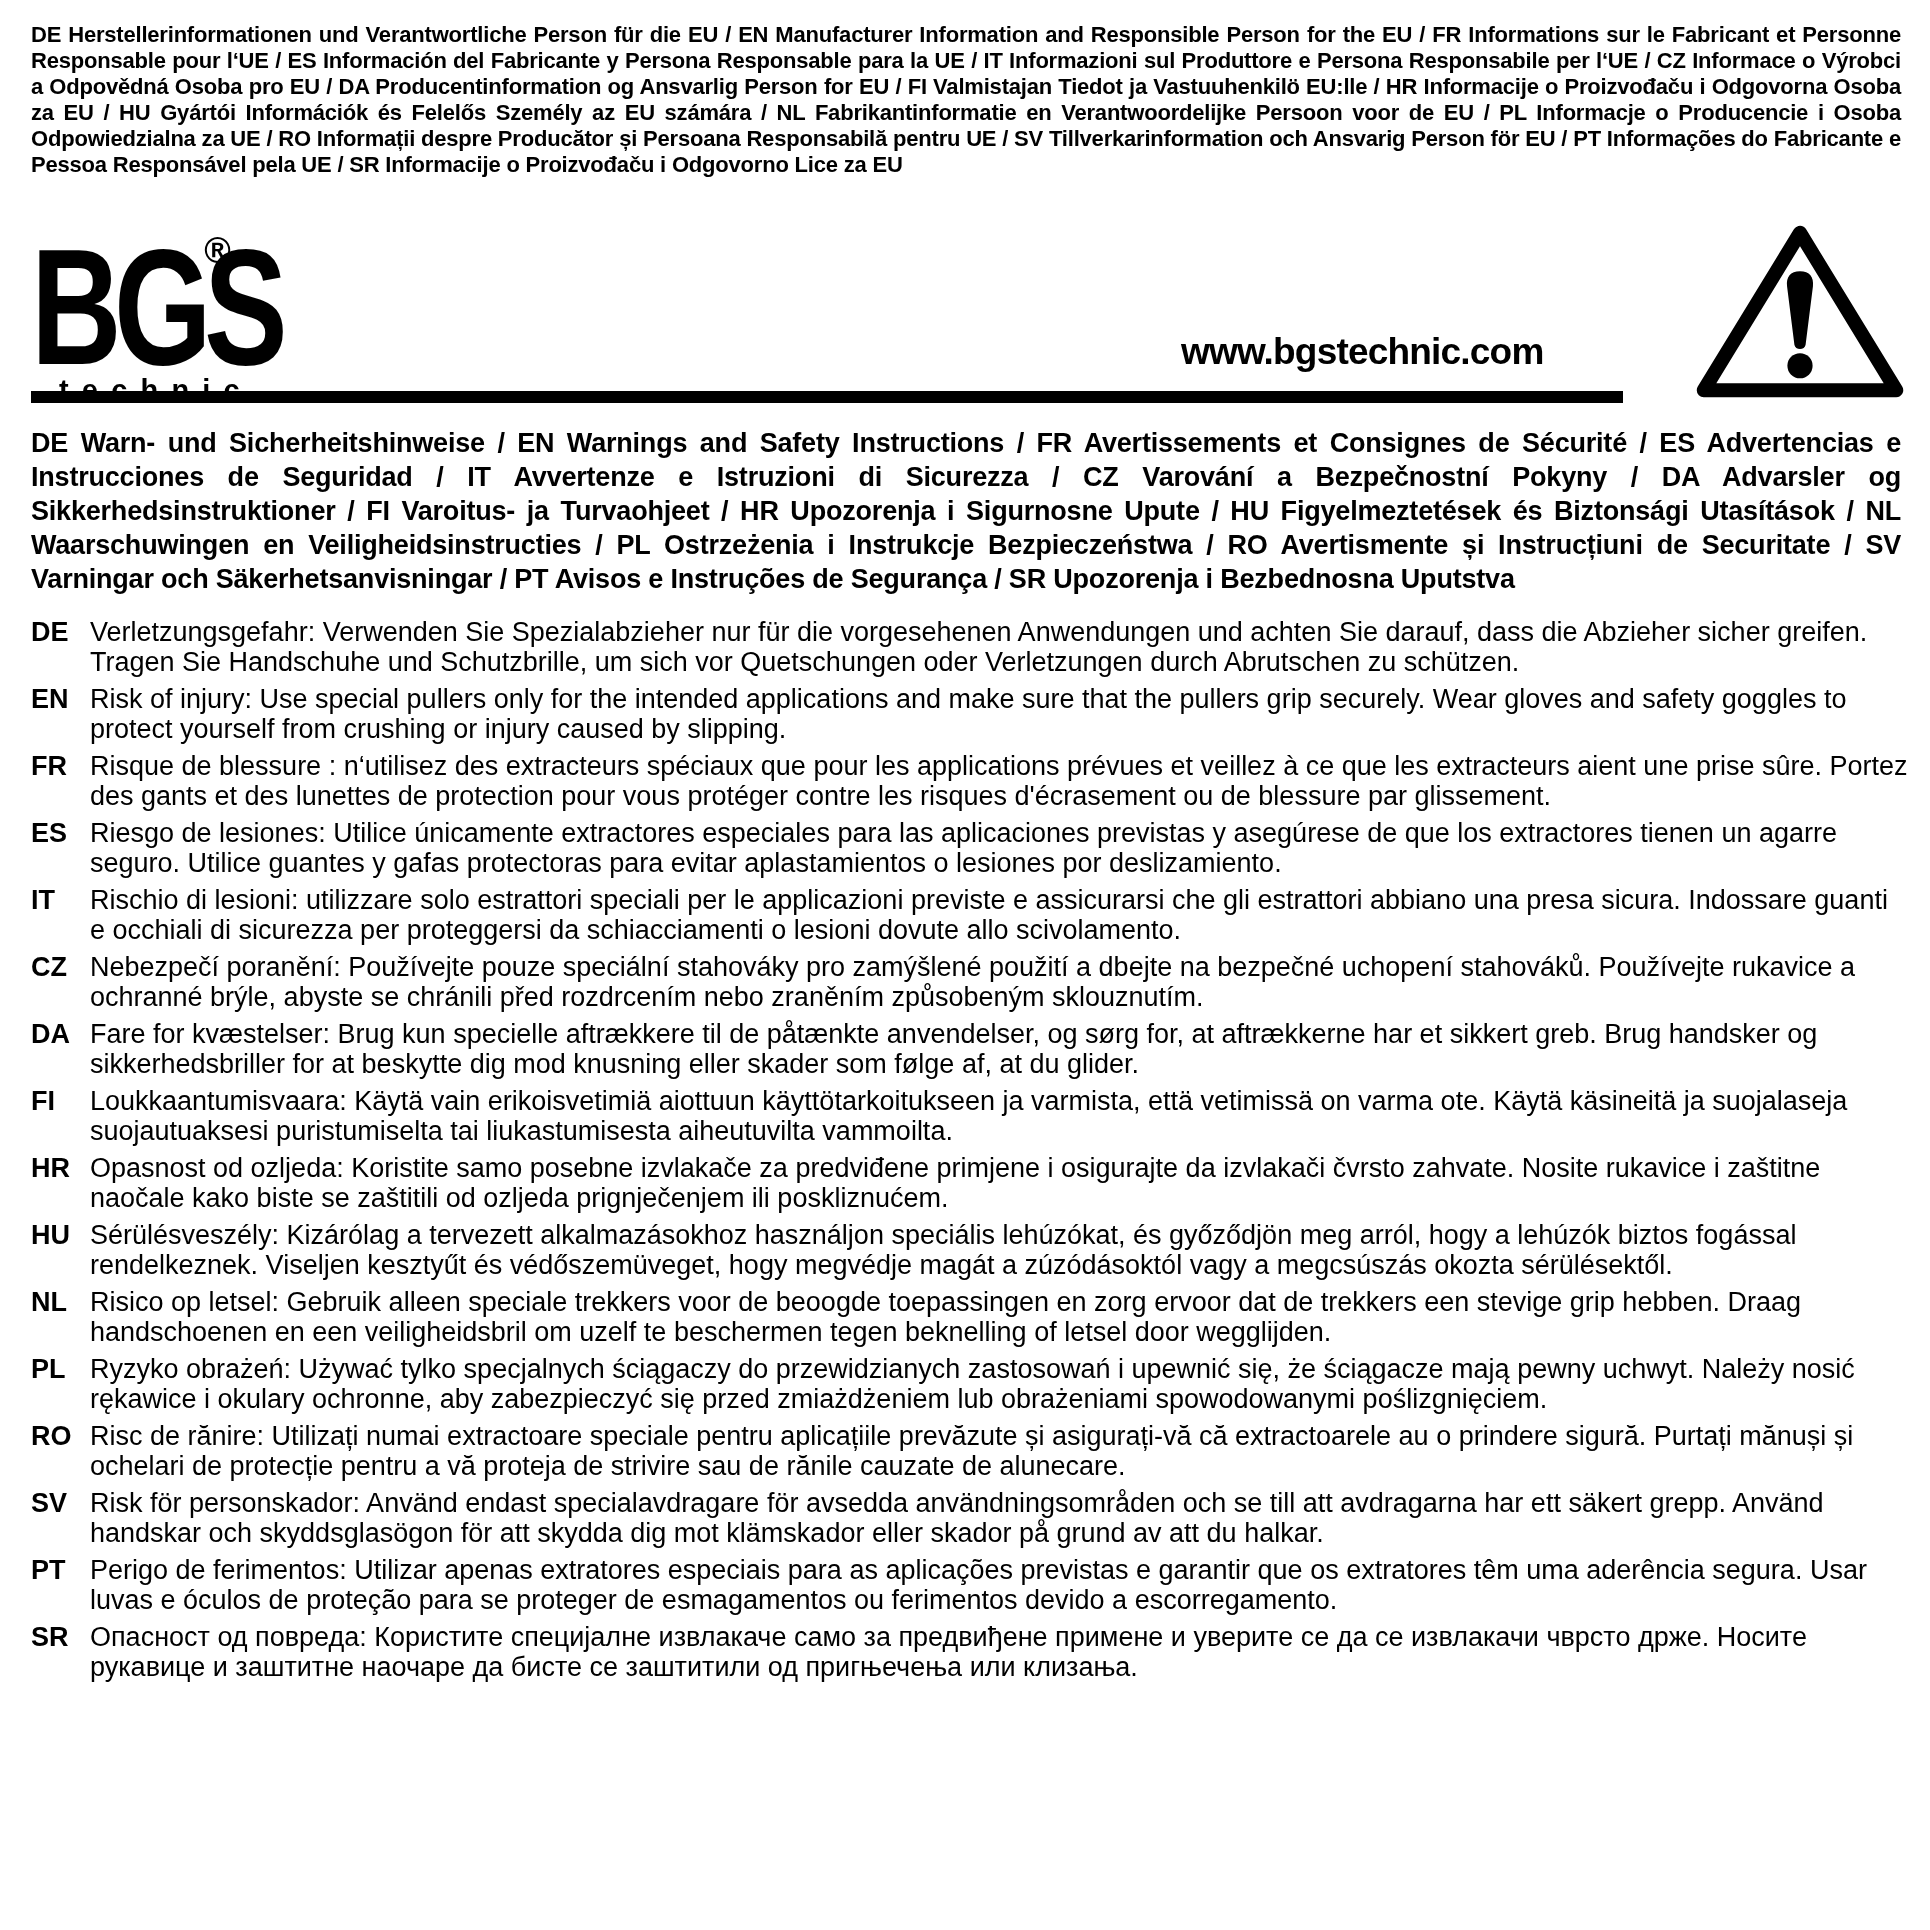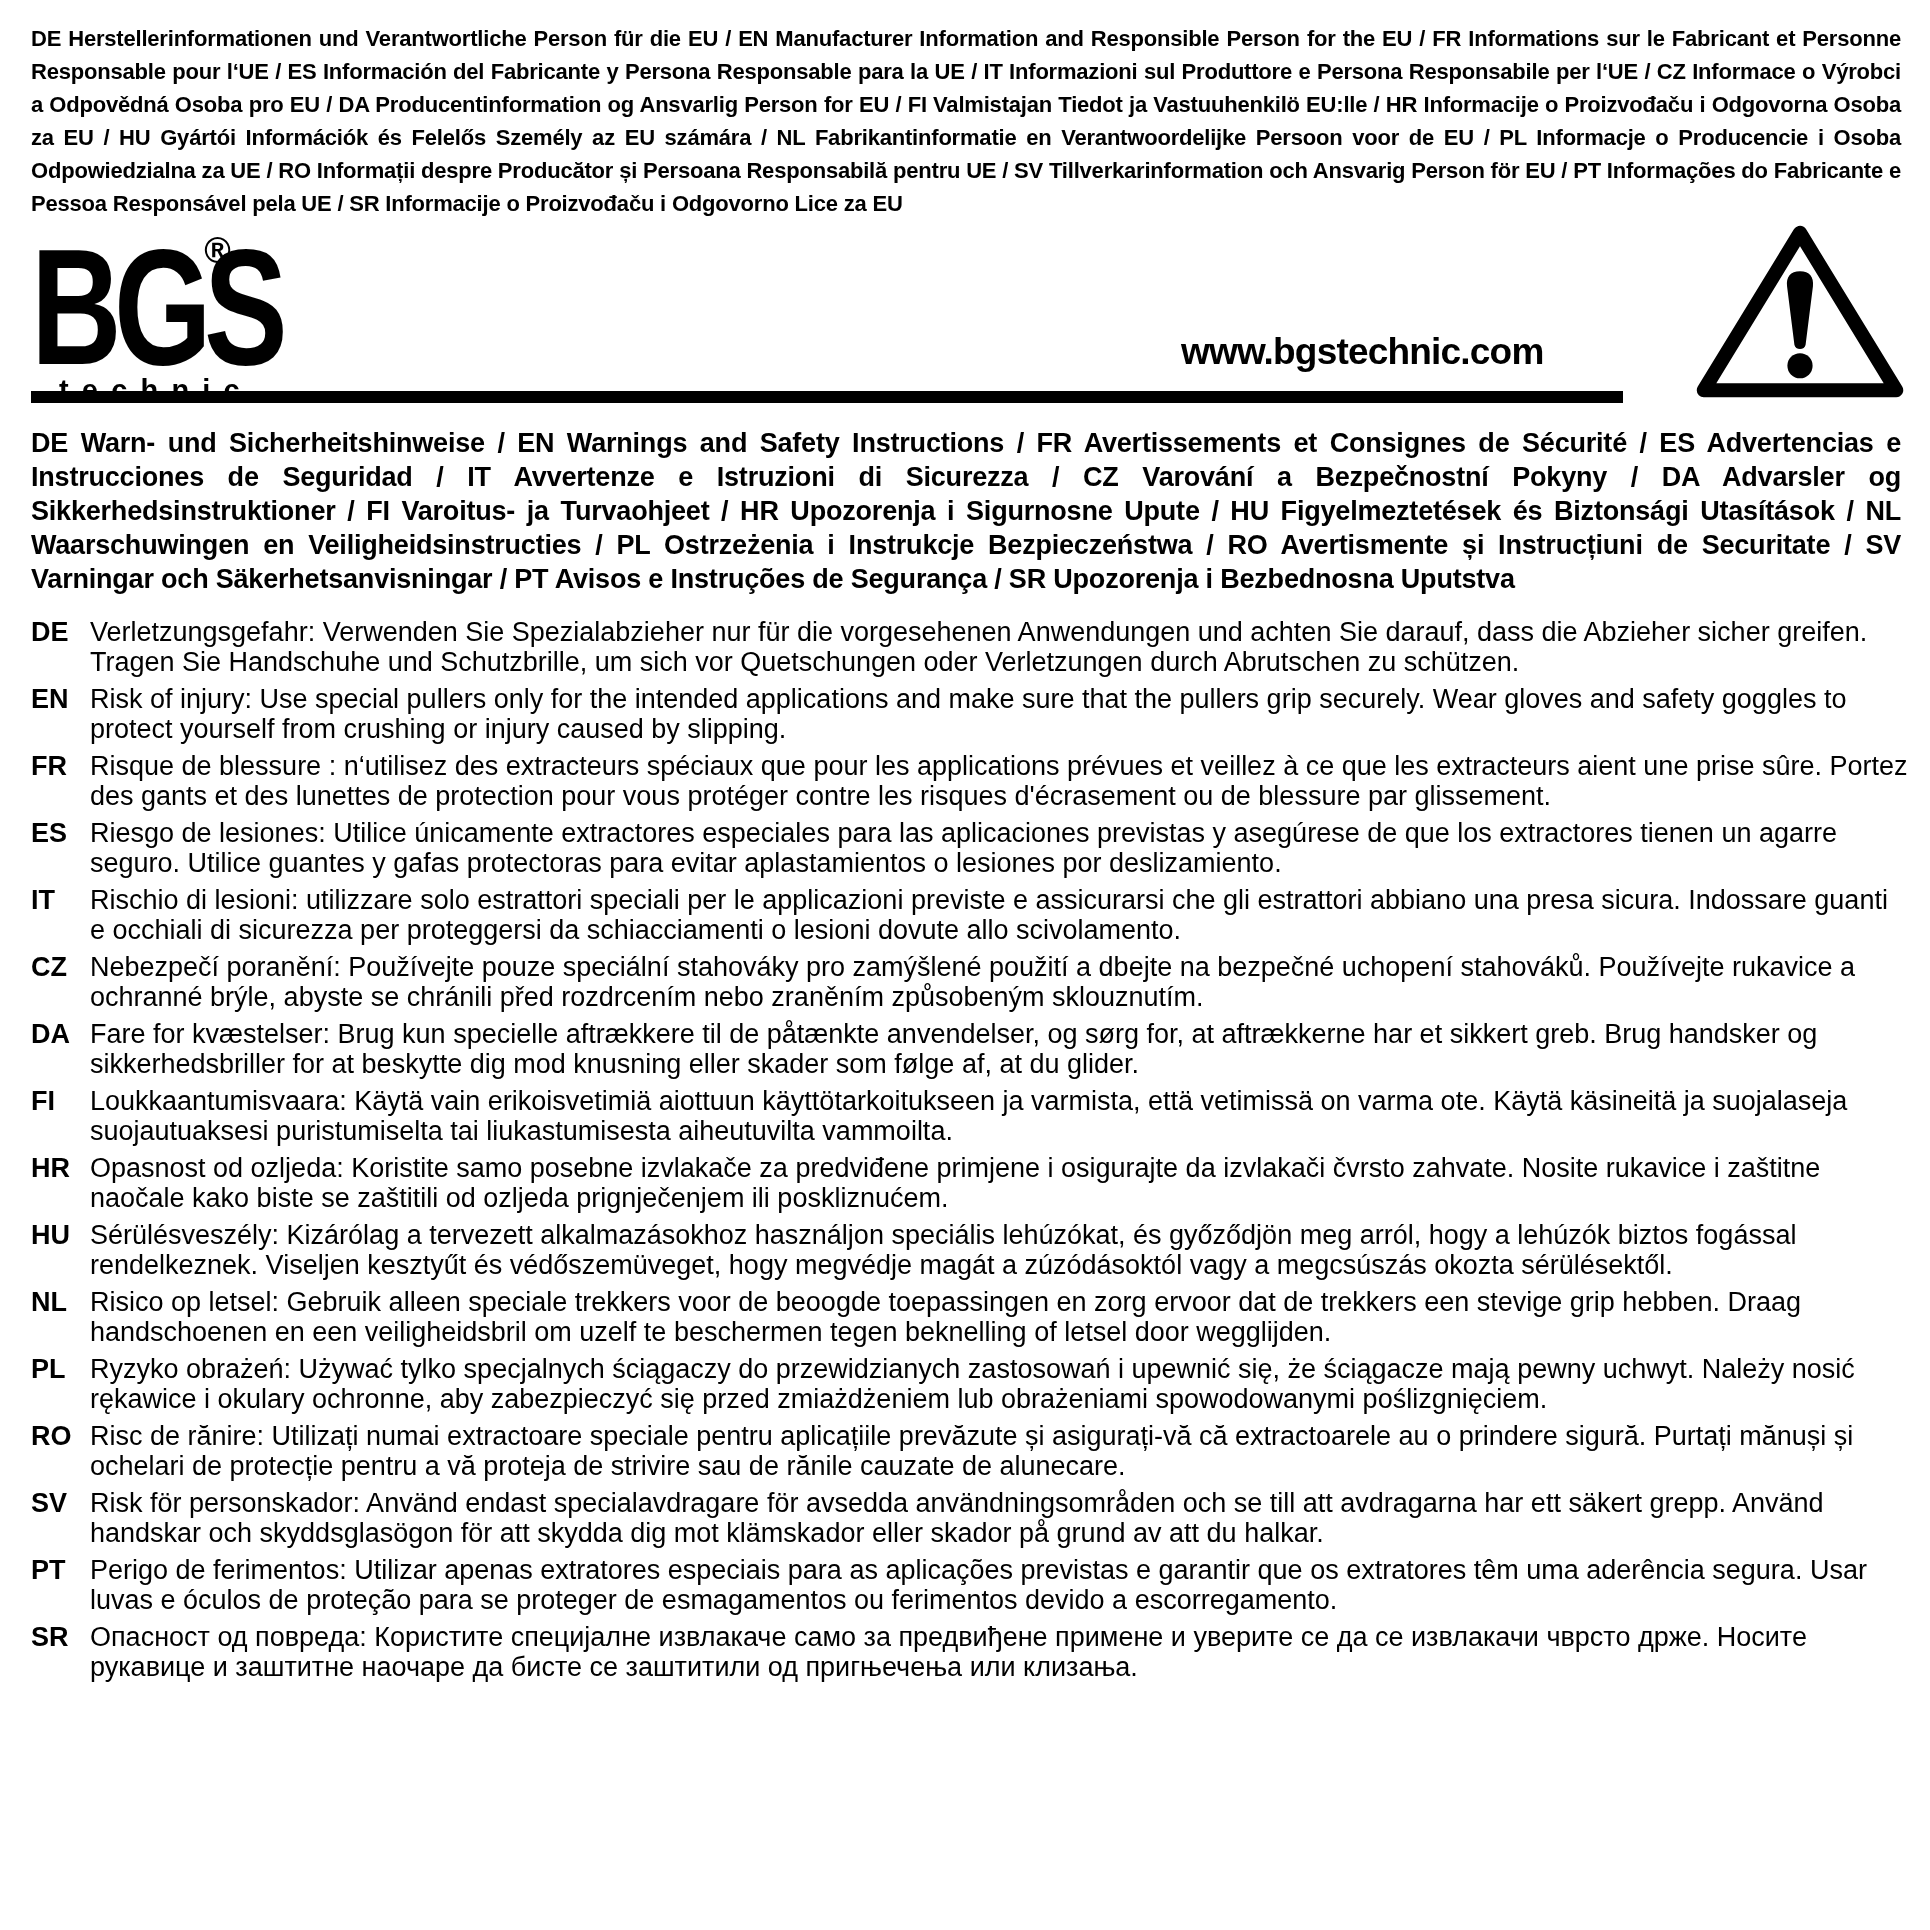--- a/index.html
+++ b/index.html
@@ -17,21 +17,21 @@
     overflow: hidden;
   }
   
   .manufacturer-header {
     position: absolute;
     left: 31px;
     top: 22px;
     width: 1870px;
     font-size: 22px;
     font-weight: bold;
-    line-height: 33px;
+    line-height: 26px;
     letter-spacing: -0.2px;
     text-align: justify;
   }
   
   .brand-band {
     position: absolute;
     left: 31px;
     top: 238px;
     width: 1868px;
     height: 179px;

